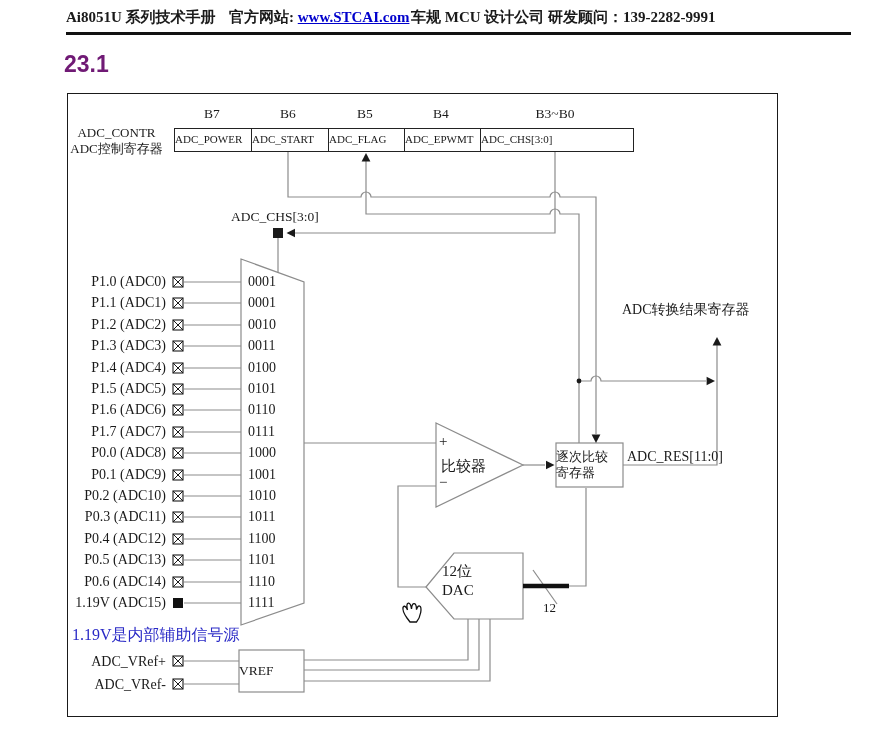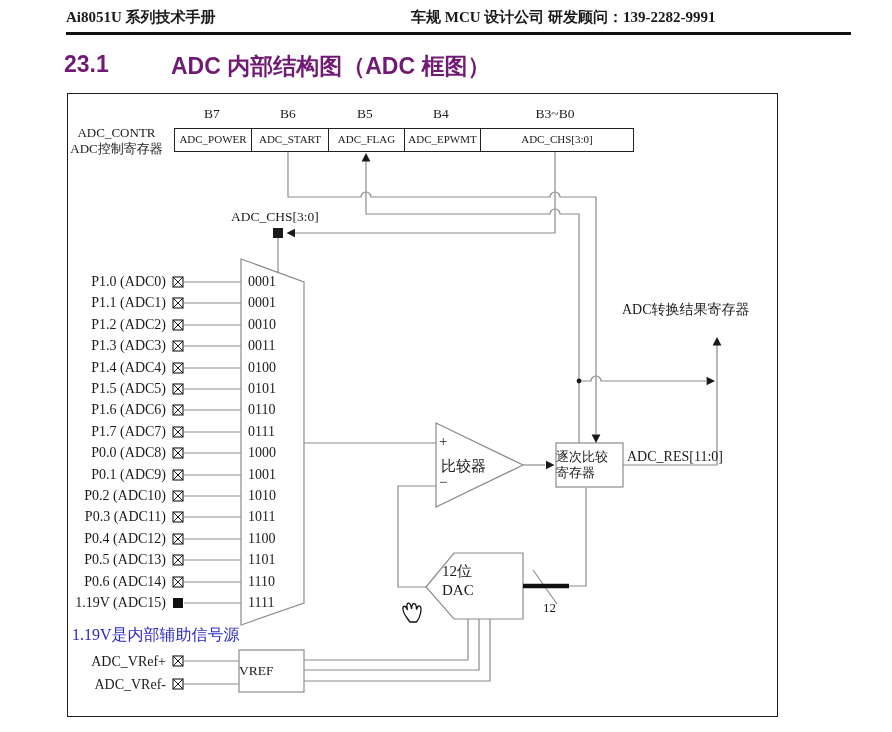--- a/index.html
+++ b/index.html
@@ -14,41 +14,41 @@
   .sect{font-family:"Liberation Sans",sans-serif;font-size:23px;font-weight:bold;color:#701a75;}
   
   #frame{left:31px;top:93px;width:709px;height:622px;border:1.6px solid #1a1a1a;}
   svg.canvas{position:absolute;left:0;top:0;pointer-events:none;}
   
   .regname{width:101px;text-align:center;font-size:13px;}
   .bitlbl{width:90px;text-align:center;font-size:13.5px;}
   #regrow{left:138px;top:128px;display:flex;height:24px;box-sizing:border-box;
           border:1.5px solid #222;}
   #regrow .cell{box-sizing:border-box;border-left:1px solid #222;font-size:11px;
-          text-align:center;line-height:21px;overflow:hidden;}
+          text-align:left;line-height:21px;overflow:hidden;}
   #regrow .cell:first-child{border-left:none;}
   
   .chlbl{left:18px;width:112px;text-align:right;font-size:14px;height:17px;line-height:17px;}
   .code{left:212px;font-size:14px;height:17px;line-height:17px;}
   .small{font-size:13px;}
   .ctr{}
   #note{color:#2a2ac6;font-size:16px;}
 </style>
 </head>
 <body>
 
 <div id="page">
 
   <div class="abs hdr" style="left:30px">Ai8051U 系列技术手册</div>
+  <div class="abs hdr" style="left:193px"><span>官方网站: </span><a>www.STCAI.com</a></div>
   <div class="abs hdr" style="left:375px">车规 MCU 设计公司</div>
   <div class="abs hdr" style="left:512px">研发顾问：139-2282-9991</div>
   <div class="abs" id="hdr-rule"></div>
 
   <div class="abs sect" style="left:28px;top:51px">23.1</div>
-  <div class="abs sect" style="left:135px;top:51px">ADC 内部结构图（ADC 框图）</div>
 
   <div class="abs" id="frame"></div>
 
   <svg class="canvas" width="892" height="732" viewBox="0 0 892 732">
     <defs>
       <g id="pinbox">
         <rect x="-5" y="-5" width="10" height="10" fill="#fff" stroke="#1a1a1a" stroke-width="1.1"></rect>
         <path d="M-5,-5 L5,5 M-5,5 L5,-5" stroke="#1a1a1a" stroke-width="1" fill="none"></path>
       </g>
     </defs>

